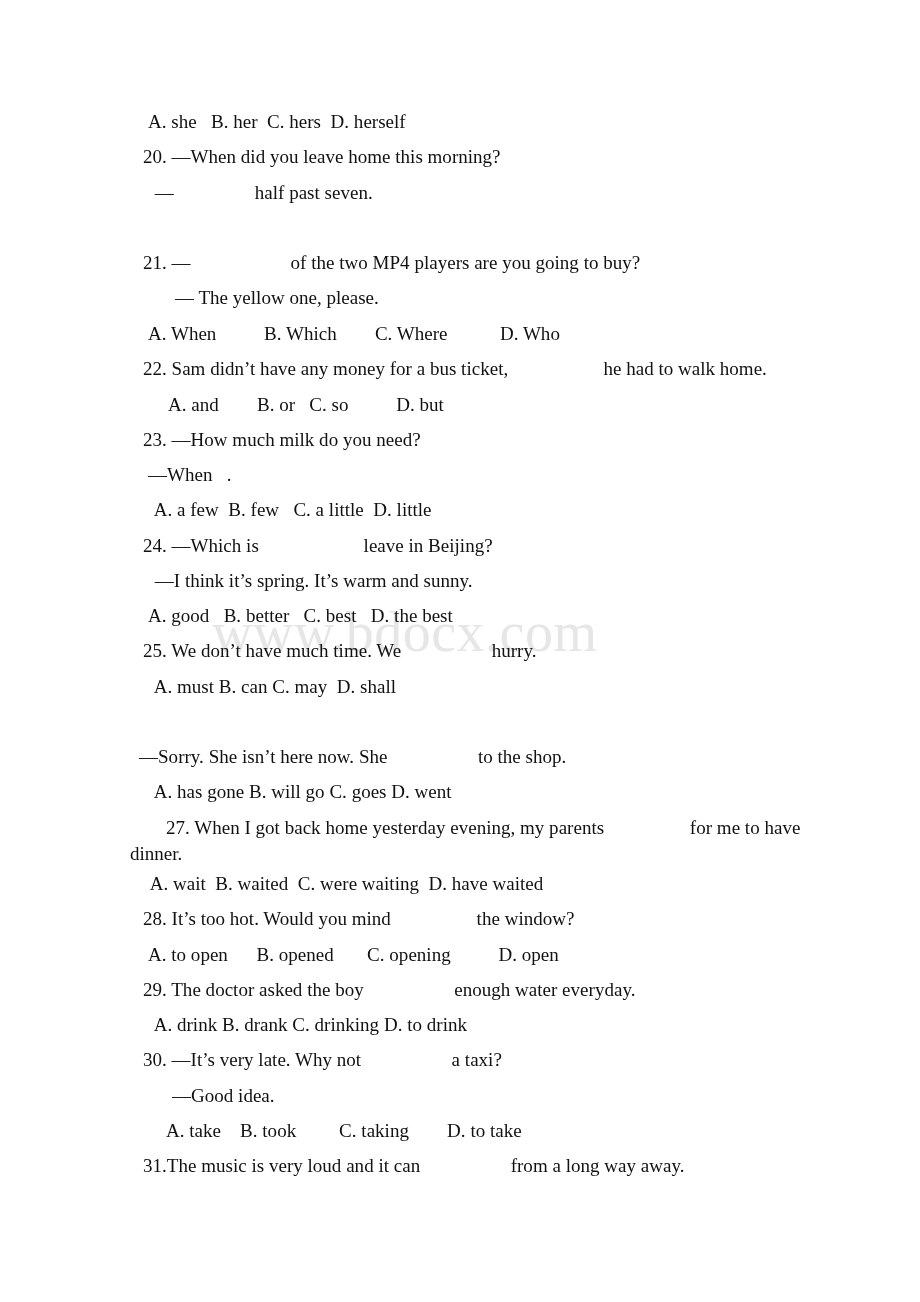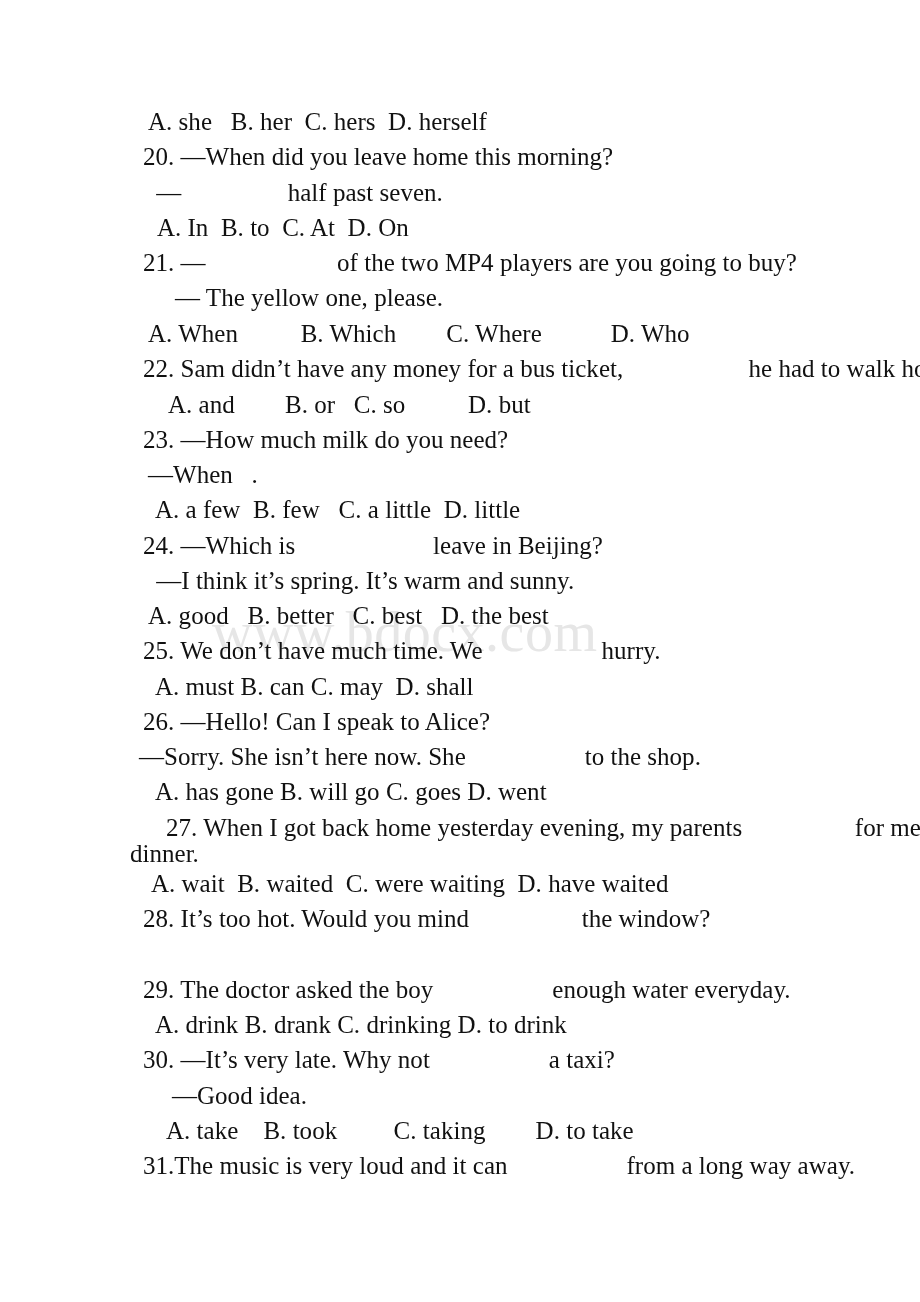--- a/index.html
+++ b/index.html
@@ -42,21 +42,21 @@
     left: 0;
     top: 0;
     width: 920px;
     height: 1302px;
     z-index: 2;
   }
 
   .line {
     position: absolute;
     white-space: pre;
-    font-size: 25px;
+    font-size: 19px;
     line-height: 26px;
     letter-spacing: 0.02px;
     color: #111111;
   }
 
   
   .blank {
     text-decoration: underline;
     text-decoration-thickness: 1px;
     text-underline-offset: 2px;
@@ -68,40 +68,39 @@
 </style>
 </head>
 <body style="background: rgb(255, 255, 255);">
 
 <div id="watermark" style="color: rgb(230, 230, 230);">www.bdocx.com</div>
 
 <div id="page-body">
     <div class="line" style="left: 148px; top: 109px;">A. she   B. her  C. hers  D. herself</div>
     <div class="line" style="left: 143px; top: 144px;">20. —When did you leave home this morning?</div>
     <div class="line" style="left: 150px; top: 180px;"><span> —</span><span class="blank">________</span><span> half past seven.</span></div>
-    <div class="line" style="left: 152px; top: 215px;"> A. In  B. to  C. At  D. On</div>
     <div class="line" style="left: 143px; top: 250px;"><span>21. —</span><span class="blank">__________</span><span> of the two MP4 players are you going to buy?</span></div>
     <div class="line" style="left: 175px; top: 285px;">— The yellow one, please.</div>
     <div class="line" style="left: 148px; top: 321px;">A. When          B. Which        C. Where           D. Who</div>
     <div class="line" style="left: 143px; top: 356px;"><span>22. Sam didn’t have any money for a bus ticket, </span><span class="blank">_________</span><span> he had to walk home.</span></div>
     <div class="line" style="left: 168px; top: 392px;">A. and        B. or   C. so          D. but</div>
     <div class="line" style="left: 143px; top: 427px;">23. —How much milk do you need?</div>
     <div class="line" style="left: 148px; top: 462px;"><span>—When</span><span class="gap">  </span><span> .</span></div>
     <div class="line" style="left: 150px; top: 497px;"> A. a few  B. few   C. a little  D. little</div>
     <div class="line" style="left: 143px; top: 533px;"><span>24. —Which is </span><span class="blank">__________</span><span> leave in Beijing?</span></div>
     <div class="line" style="left: 148px; top: 603px;">A. good   B. better   C. best   D. the best</div>
     <div class="line" style="left: 150px; top: 568px;"> —I think it’s spring. It’s warm and sunny.</div>
     <div class="line" style="left: 143px; top: 638px;"><span>25. We don’t have much time. We </span><span class="blank">_________</span><span>hurry.</span></div>
     <div class="line" style="left: 150px; top: 674px;"> A. must B. can C. may  D. shall</div>
-    <div class="line" style="left: 143px; top: 709px;">26. —Hello! Can I speak to Alice?</div>
     <div class="line" style="left: 139px; top: 744px;"><span>—Sorry. She isn’t here now. She </span><span class="blank">_________</span><span>to the shop.</span></div>
     <div class="line" style="left: 150px; top: 779px;"> A. has gone B. will go C. goes D. went</div>
     <div class="line" style="left: 166px; top: 815px;"><span>27. When I got back home yesterday evening, my parents </span><span class="blank">________</span><span> for me to have</span></div>
     <div class="line" style="left: 130px; top: 841px;">dinner.</div>
     <div class="line" style="left: 146px; top: 871px;"> A. wait  B. waited  C. were waiting  D. have waited</div>
     <div class="line" style="left: 143px; top: 906px;"><span>28. It’s too hot. Would you mind </span><span class="blank">________</span><span> the window?</span></div>
+    <div class="line" style="left: 148px; top: 942px;">A. to open      B. opened       C. opening          D. open</div>
     <div class="line" style="left: 143px; top: 977px;"><span>29. The doctor asked the boy </span><span class="blank">_________</span><span>enough water everyday.</span></div>
     <div class="line" style="left: 150px; top: 1012px;"> A. drink B. drank C. drinking D. to drink</div>
     <div class="line" style="left: 143px; top: 1047px;"><span>30. —It’s very late. Why not</span><span class="blank">_________</span><span> a taxi?</span></div>
     <div class="line" style="left: 172px; top: 1083px;">—Good idea.</div>
     <div class="line" style="left: 166px; top: 1118px;">A. take    B. took         C. taking        D. to take</div>
     <div class="line" style="left: 143px; top: 1153px;"><span>31.The music is very loud and it can</span><span class="blank">_________</span><span> from a long way away.</span></div>
   </div>
 
 </body></html>

